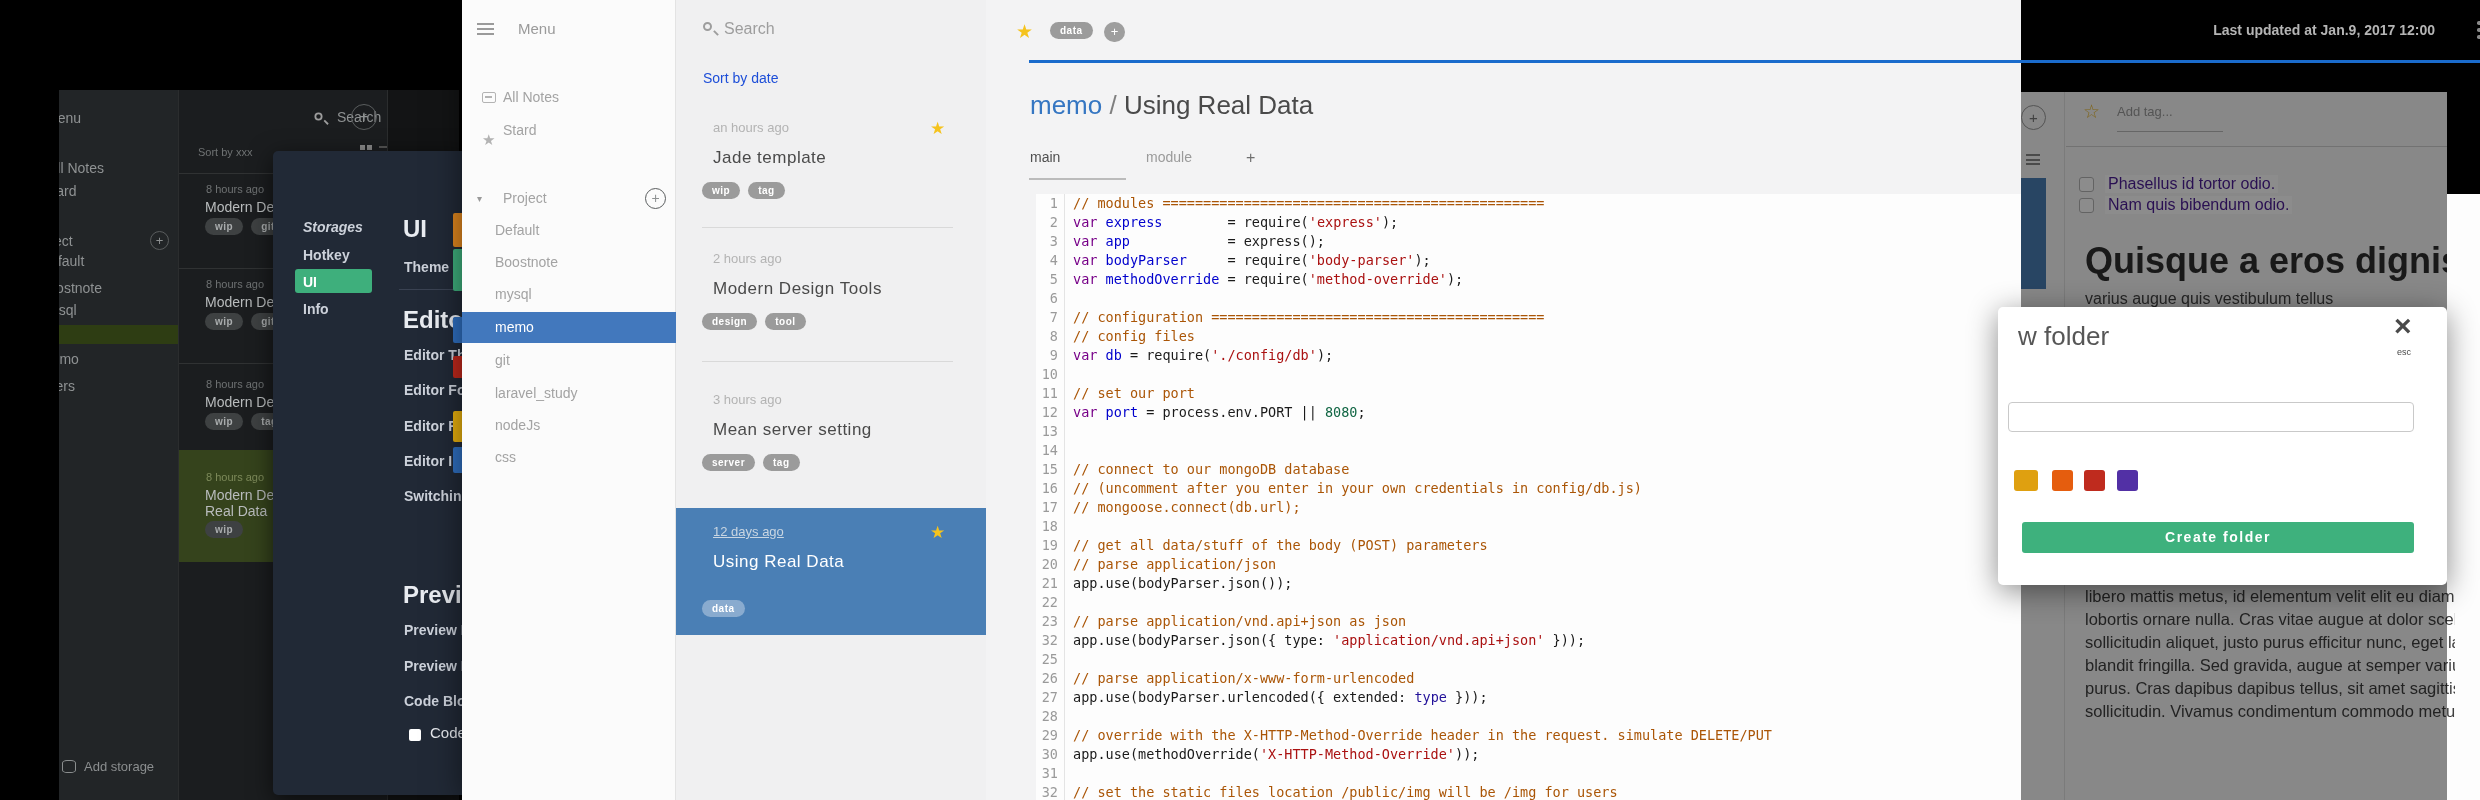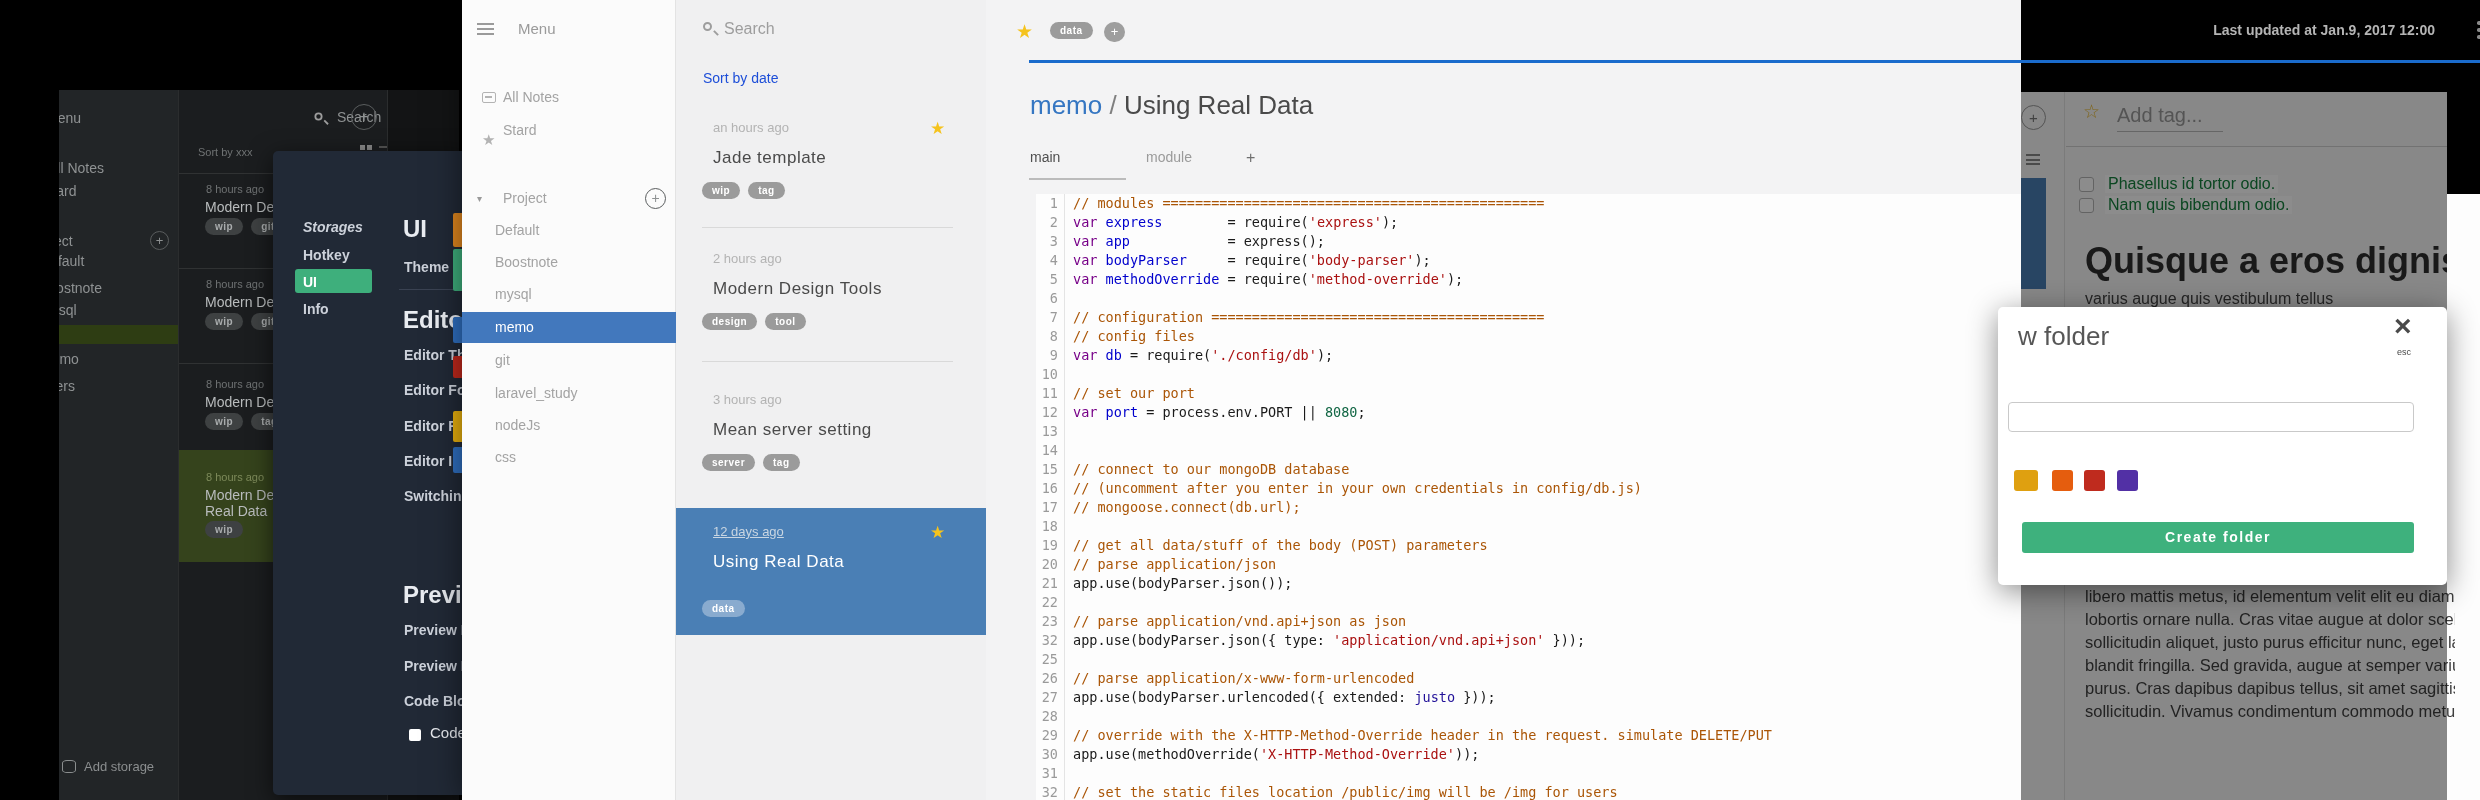--- a/index.html
+++ b/index.html
@@ -117,26 +117,26 @@
 
   
   #right-window { left:2021px; top:92px; width:426px; height:708px; background:#f7f7f7; z-index:3; }
   #rw-coldiv { left:43px; top:0; width:1px; height:708px; background:#e0e0e0; }
   #rw-plus { left:0; top:13px; width:25px; height:25px; line-height:23px; font-size:15px; border-color:#999; color:#777; }
   .rw-listicon { position:absolute; left:5px; top:62px; width:14px; height:11px;
     border-top:2px solid #888; border-bottom:2px solid #888; }
   .rw-listicon::after { content:""; position:absolute; left:0; top:3px; width:14px; height:2px; background:#888; }
   #rw-bluestrip { left:0; top:86px; width:25px; height:111px; background:#4a7fb5; }
   #rw-star { left:62px; top:8px; font-size:19px; color:#e8b931; }
-  #rw-addtag { left:96px; top:12px; font-size:20px; color:#9a9a9a; }
+  #rw-addtag { left:96px; top:12px; font-size:13px; color:#9a9a9a; }
   #rw-addtag-line { left:96px; top:39px; width:106px; height:1px; background:#bbb; }
   #rw-divider { left:45px; top:54px; width:381px; height:1px; background:#cfcfcf; }
   .chk-row { position:absolute; left:58px; height:20px; }
   .chk-box { position:absolute; left:0; top:2px; width:15px; height:15px; border:1px solid #b5b5b5; border-radius:3px; background:#fff; }
-  .chk-label { position:absolute; left:26px; top:0; font-size:16px; color:#15803d; background:rgba(255,255,255,.9); padding:0 3px; white-space:nowrap; }
+  .chk-label { position:absolute; left:26px; top:0; font-size:16px; color:#4c1d95; background:rgba(255,255,255,.9); padding:0 3px; white-space:nowrap; }
   #rw-heading { left:64px; top:148px; font-size:36px; font-weight:bold; color:#2f2f2f; white-space:nowrap; width:362px; overflow:hidden; }
   #rw-partial { left:64px; top:198px; font-size:16px; color:#444; white-space:nowrap; width:362px; overflow:hidden; }
   #rw-lorem { left:64px; top:493px; width:370px; font-size:16.5px; line-height:23px; color:#3f3f3f; overflow:hidden; white-space:nowrap; }
   #dim-overlay { left:2021px; top:92px; width:426px; height:708px; background:rgba(0,0,0,.45); z-index:4; }
 
   
   #dialog { left:1998px; top:307px; width:449px; height:278px; background:#fff; border-radius:5px;
     box-shadow:0 6px 30px rgba(0,0,0,.45); z-index:5; overflow:hidden; }
   #dlg-title { position:absolute; left:20px; top:14px; font-size:26px; font-weight:300; color:#565656; }
   #dlg-close { position:absolute; left:396px; top:2px; font-size:30px; color:#4a4a4a; font-weight:bold; }
@@ -418,21 +418,21 @@
           <div class="cl"><span class="gut">17</span><span class="src"><span class="tk-c">// mongoose.connect(db.url);</span></span></div>
           <div class="cl"><span class="gut">18</span><span class="src"></span></div>
           <div class="cl"><span class="gut">19</span><span class="src"><span class="tk-c">// get all data/stuff of the body (POST) parameters</span></span></div>
           <div class="cl"><span class="gut">20</span><span class="src"><span class="tk-c">// parse application/json</span></span></div>
           <div class="cl"><span class="gut">21</span><span class="src"><span class="tk-p">app.use(bodyParser.json());</span></span></div>
           <div class="cl"><span class="gut">22</span><span class="src"></span></div>
           <div class="cl"><span class="gut">23</span><span class="src"><span class="tk-c">// parse application/vnd.api+json as json</span></span></div>
           <div class="cl"><span class="gut">32</span><span class="src"><span class="tk-p">app.use(bodyParser.json({ type: </span><span class="tk-s">'application/vnd.api+json'</span><span class="tk-p"> }));</span></span></div>
           <div class="cl"><span class="gut">25</span><span class="src"></span></div>
           <div class="cl"><span class="gut">26</span><span class="src"><span class="tk-c">// parse application/x-www-form-urlencoded</span></span></div>
-          <div class="cl"><span class="gut">27</span><span class="src"><span class="tk-p">app.use(bodyParser.urlencoded({ extended: </span><span class="tk-a">justo</span><span class="tk-p"> }));</span></span></div>
+          <div class="cl"><span class="gut">27</span><span class="src"><span class="tk-p">app.use(bodyParser.urlencoded({ extended: </span><span class="tk-a">type</span><span class="tk-p"> }));</span></span></div>
           <div class="cl"><span class="gut">28</span><span class="src"></span></div>
           <div class="cl"><span class="gut">29</span><span class="src"><span class="tk-c">// override with the X-HTTP-Method-Override header in the request. simulate DELETE/PUT</span></span></div>
           <div class="cl"><span class="gut">30</span><span class="src"><span class="tk-p">app.use(methodOverride(</span><span class="tk-s">'X-HTTP-Method-Override'</span><span class="tk-p">));</span></span></div>
           <div class="cl"><span class="gut">31</span><span class="src"></span></div>
           <div class="cl"><span class="gut">32</span><span class="src"><span class="tk-c">// set the static files location /public/img will be /img for users</span></span></div>
         </div>
     </div>
   </div>
 
   <div id="right-window" class="abs">

